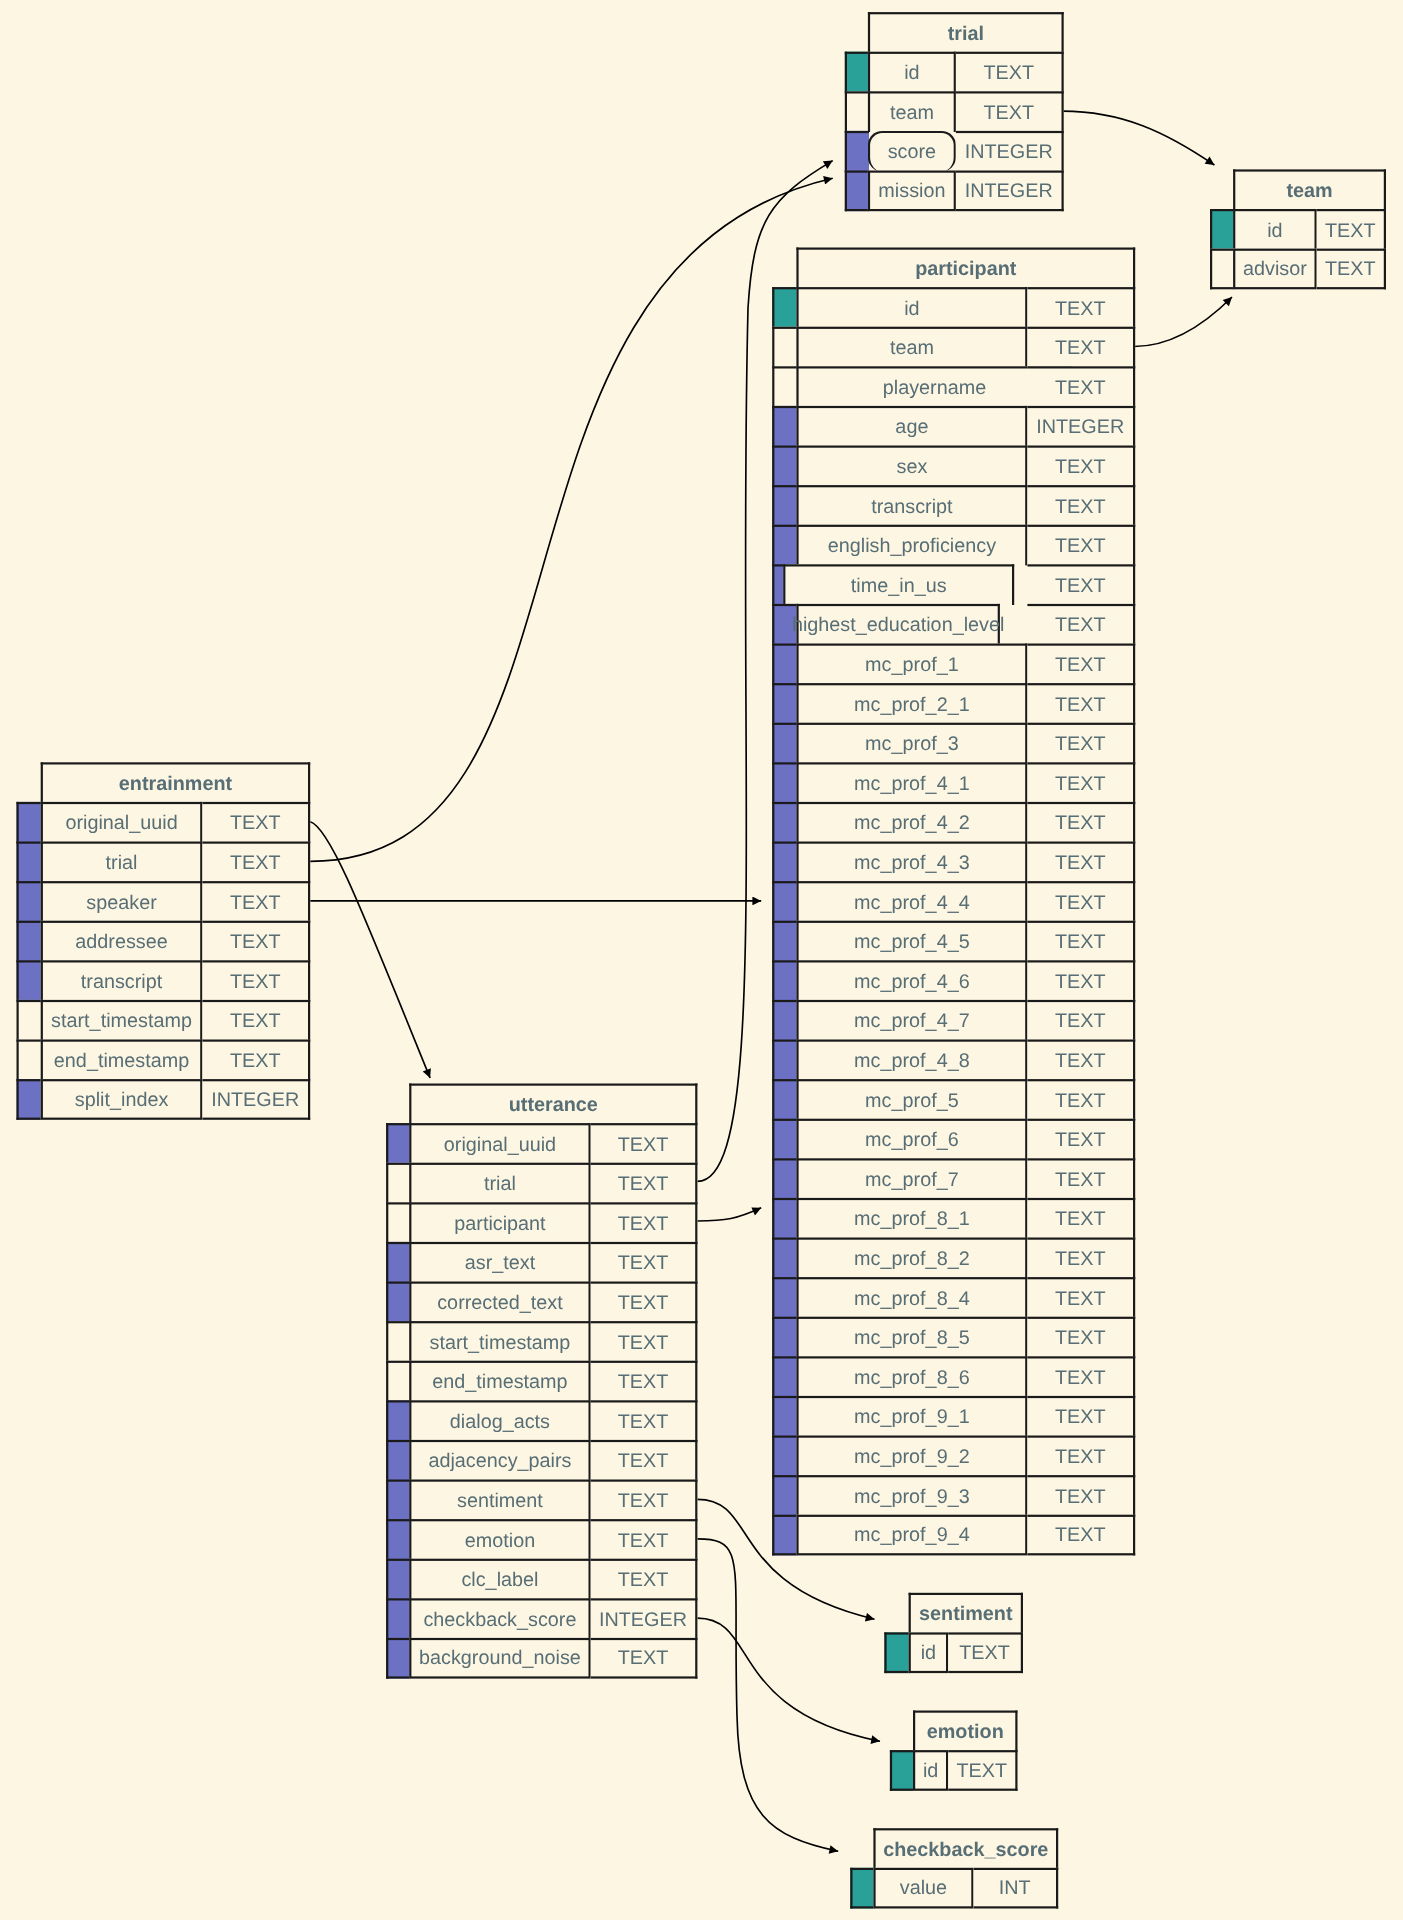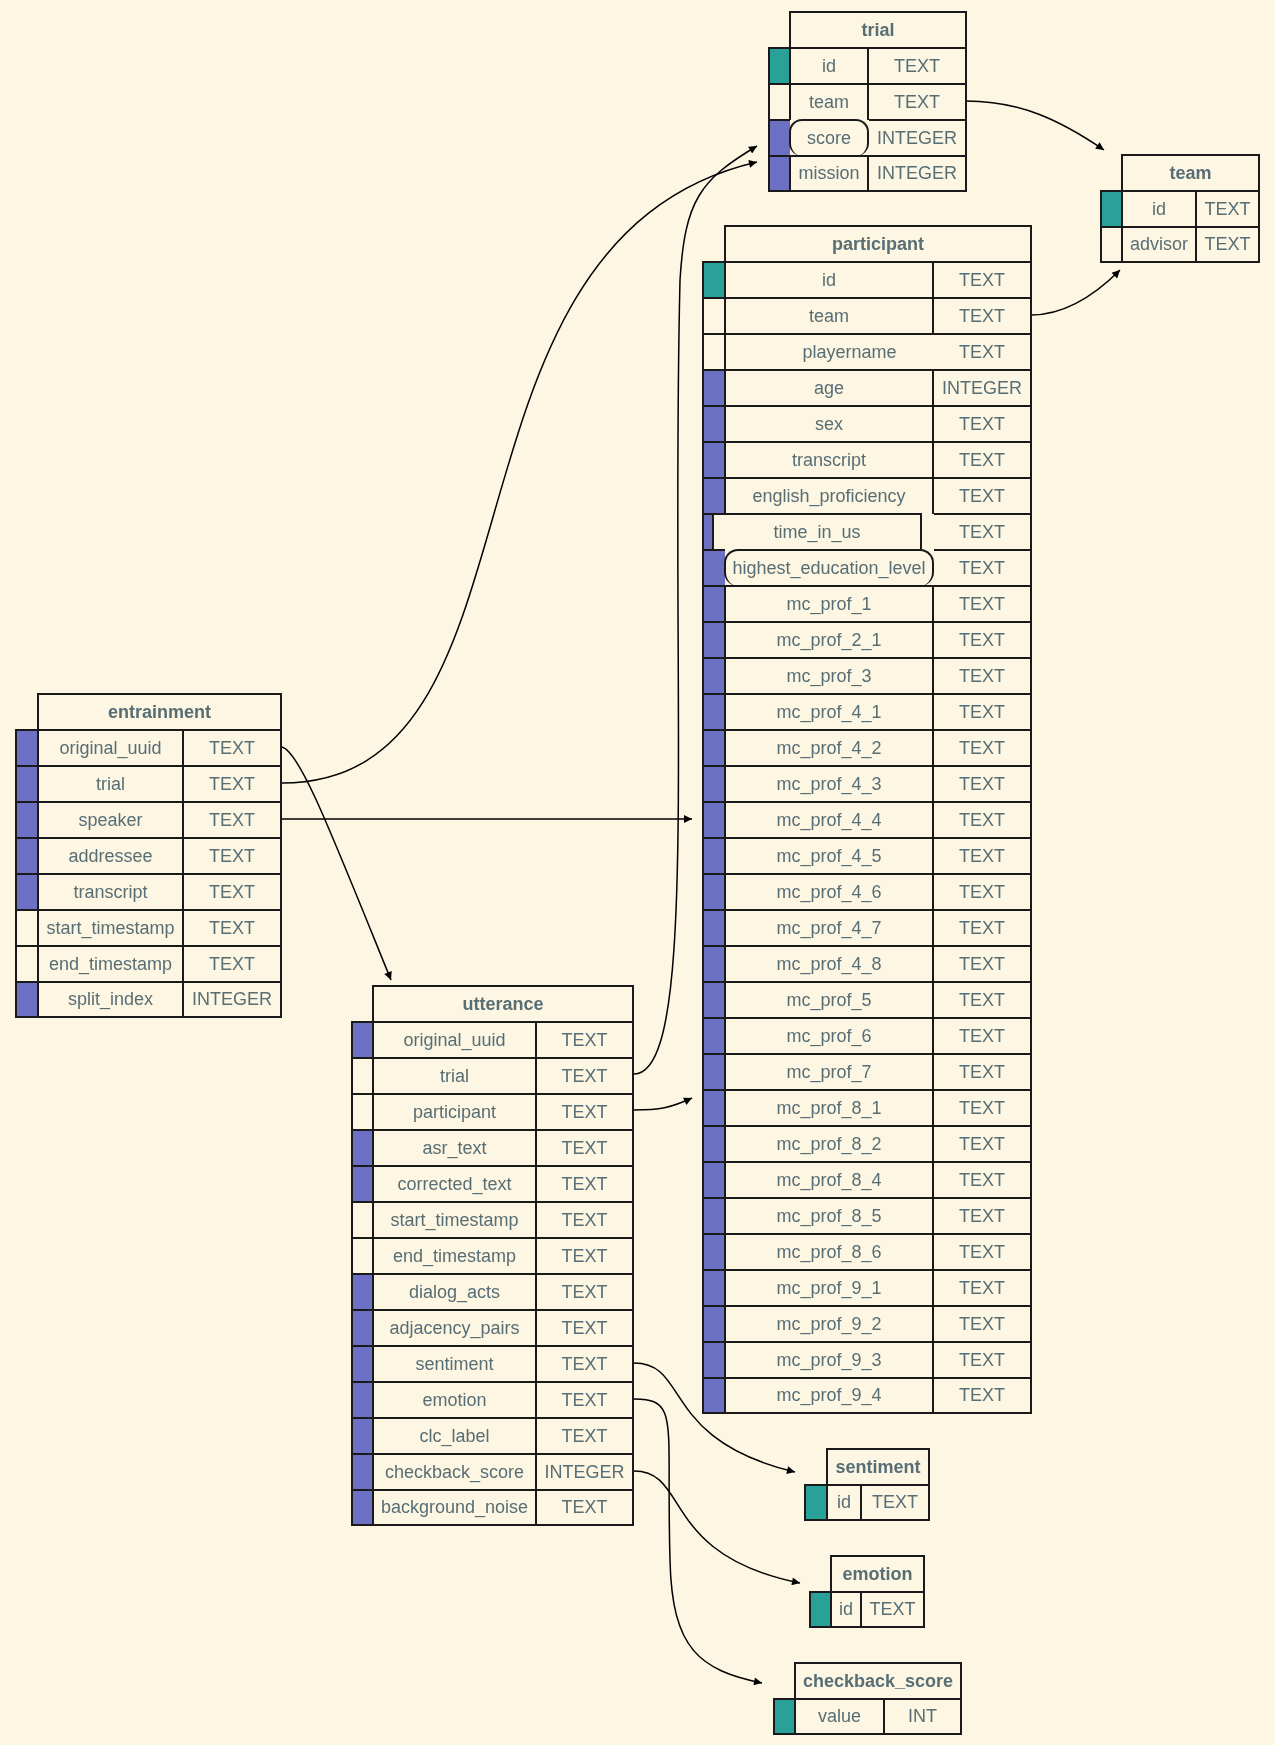--- a/index.html
+++ b/index.html
@@ -113,21 +113,21 @@
         <div class="c1" style="left: 724px; width: 210px;">english_proficiency</div>
         <div class="c2" style="left: 934px; width: 98px;">TEXT</div>
       </div>
       <div class="row notlast" style="left: 0px; top: 513px;">
         <div class="strip" style="left: 702px; width: 23px; background: rgb(108, 113, 196);"></div>
         <div class="c1" style="left: 712px; width: 210px;">time_in_us</div>
         <div class="c2" style="left: 934px; width: 98px;">TEXT</div>
       </div>
       <div class="row notlast" style="left: 0px; top: 549px;">
         <div class="strip" style="left: 702px; width: 23px; background: rgb(108, 113, 196);"></div>
-        <div class="c1" style="left: 724px; width: 210px; border-radius: 14px;">highest_education_level</div>
+        <div class="c1" style="left: 724px; width: 185px;">highest_education_level</div>
         <div class="c2" style="left: 934px; width: 98px;">TEXT</div>
       </div>
       <div class="row notlast" style="left: 0px; top: 585px;">
         <div class="strip" style="left: 702px; width: 23px; background: rgb(108, 113, 196);"></div>
         <div class="c1" style="left: 724px; width: 210px;">mc_prof_1</div>
         <div class="c2" style="left: 934px; width: 98px;">TEXT</div>
       </div>
       <div class="row notlast" style="left: 0px; top: 621px;">
         <div class="strip" style="left: 702px; width: 23px; background: rgb(108, 113, 196);"></div>
         <div class="c1" style="left: 724px; width: 210px;">mc_prof_2_1</div>

